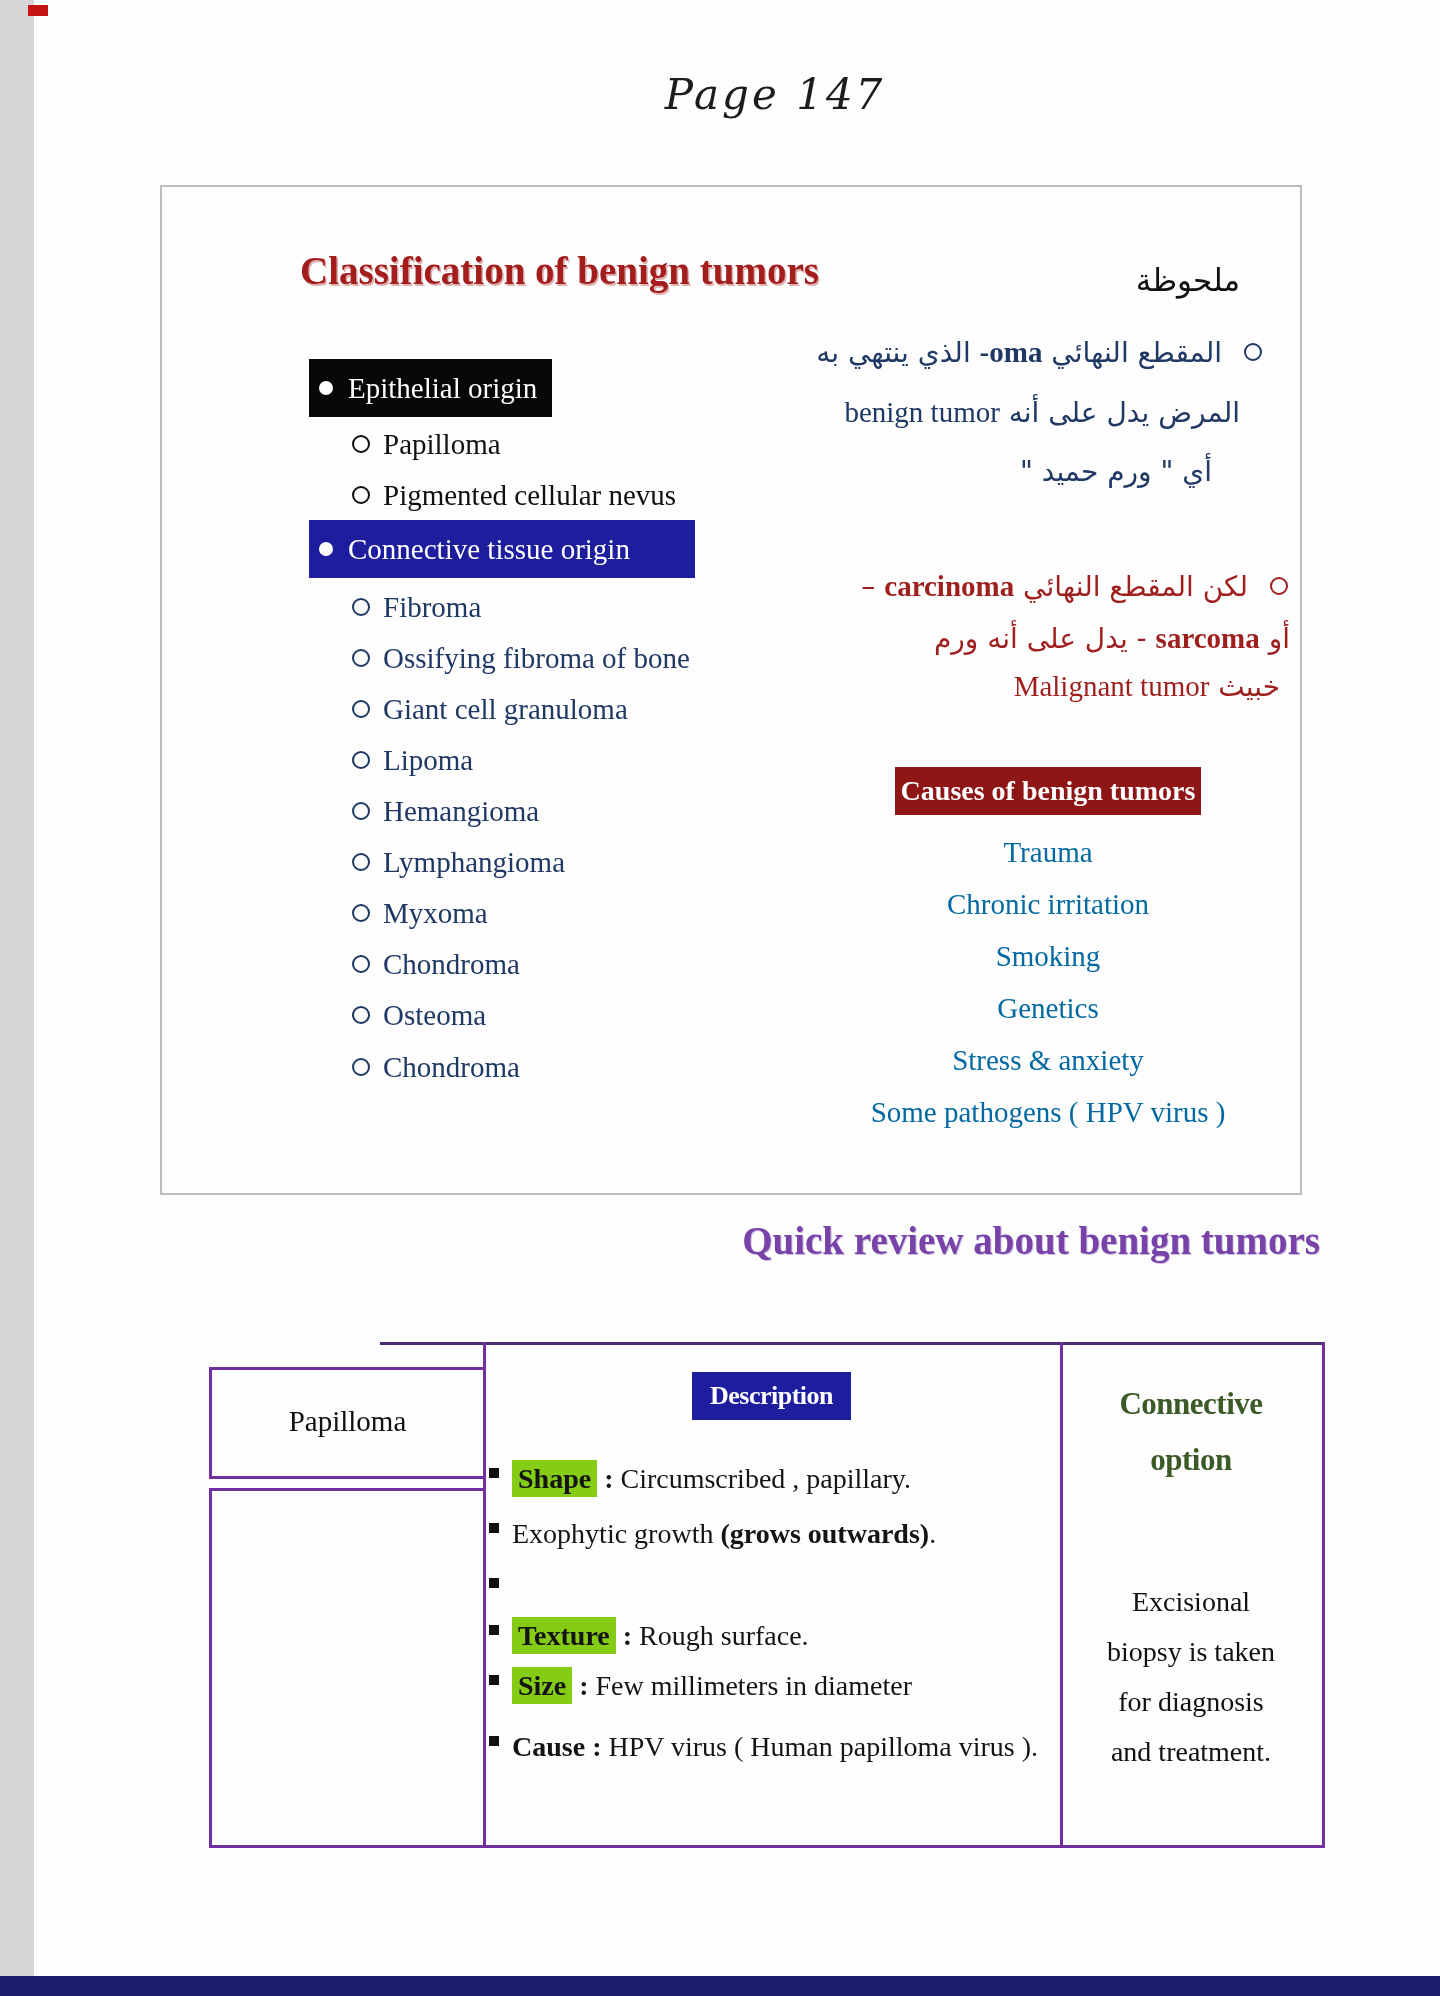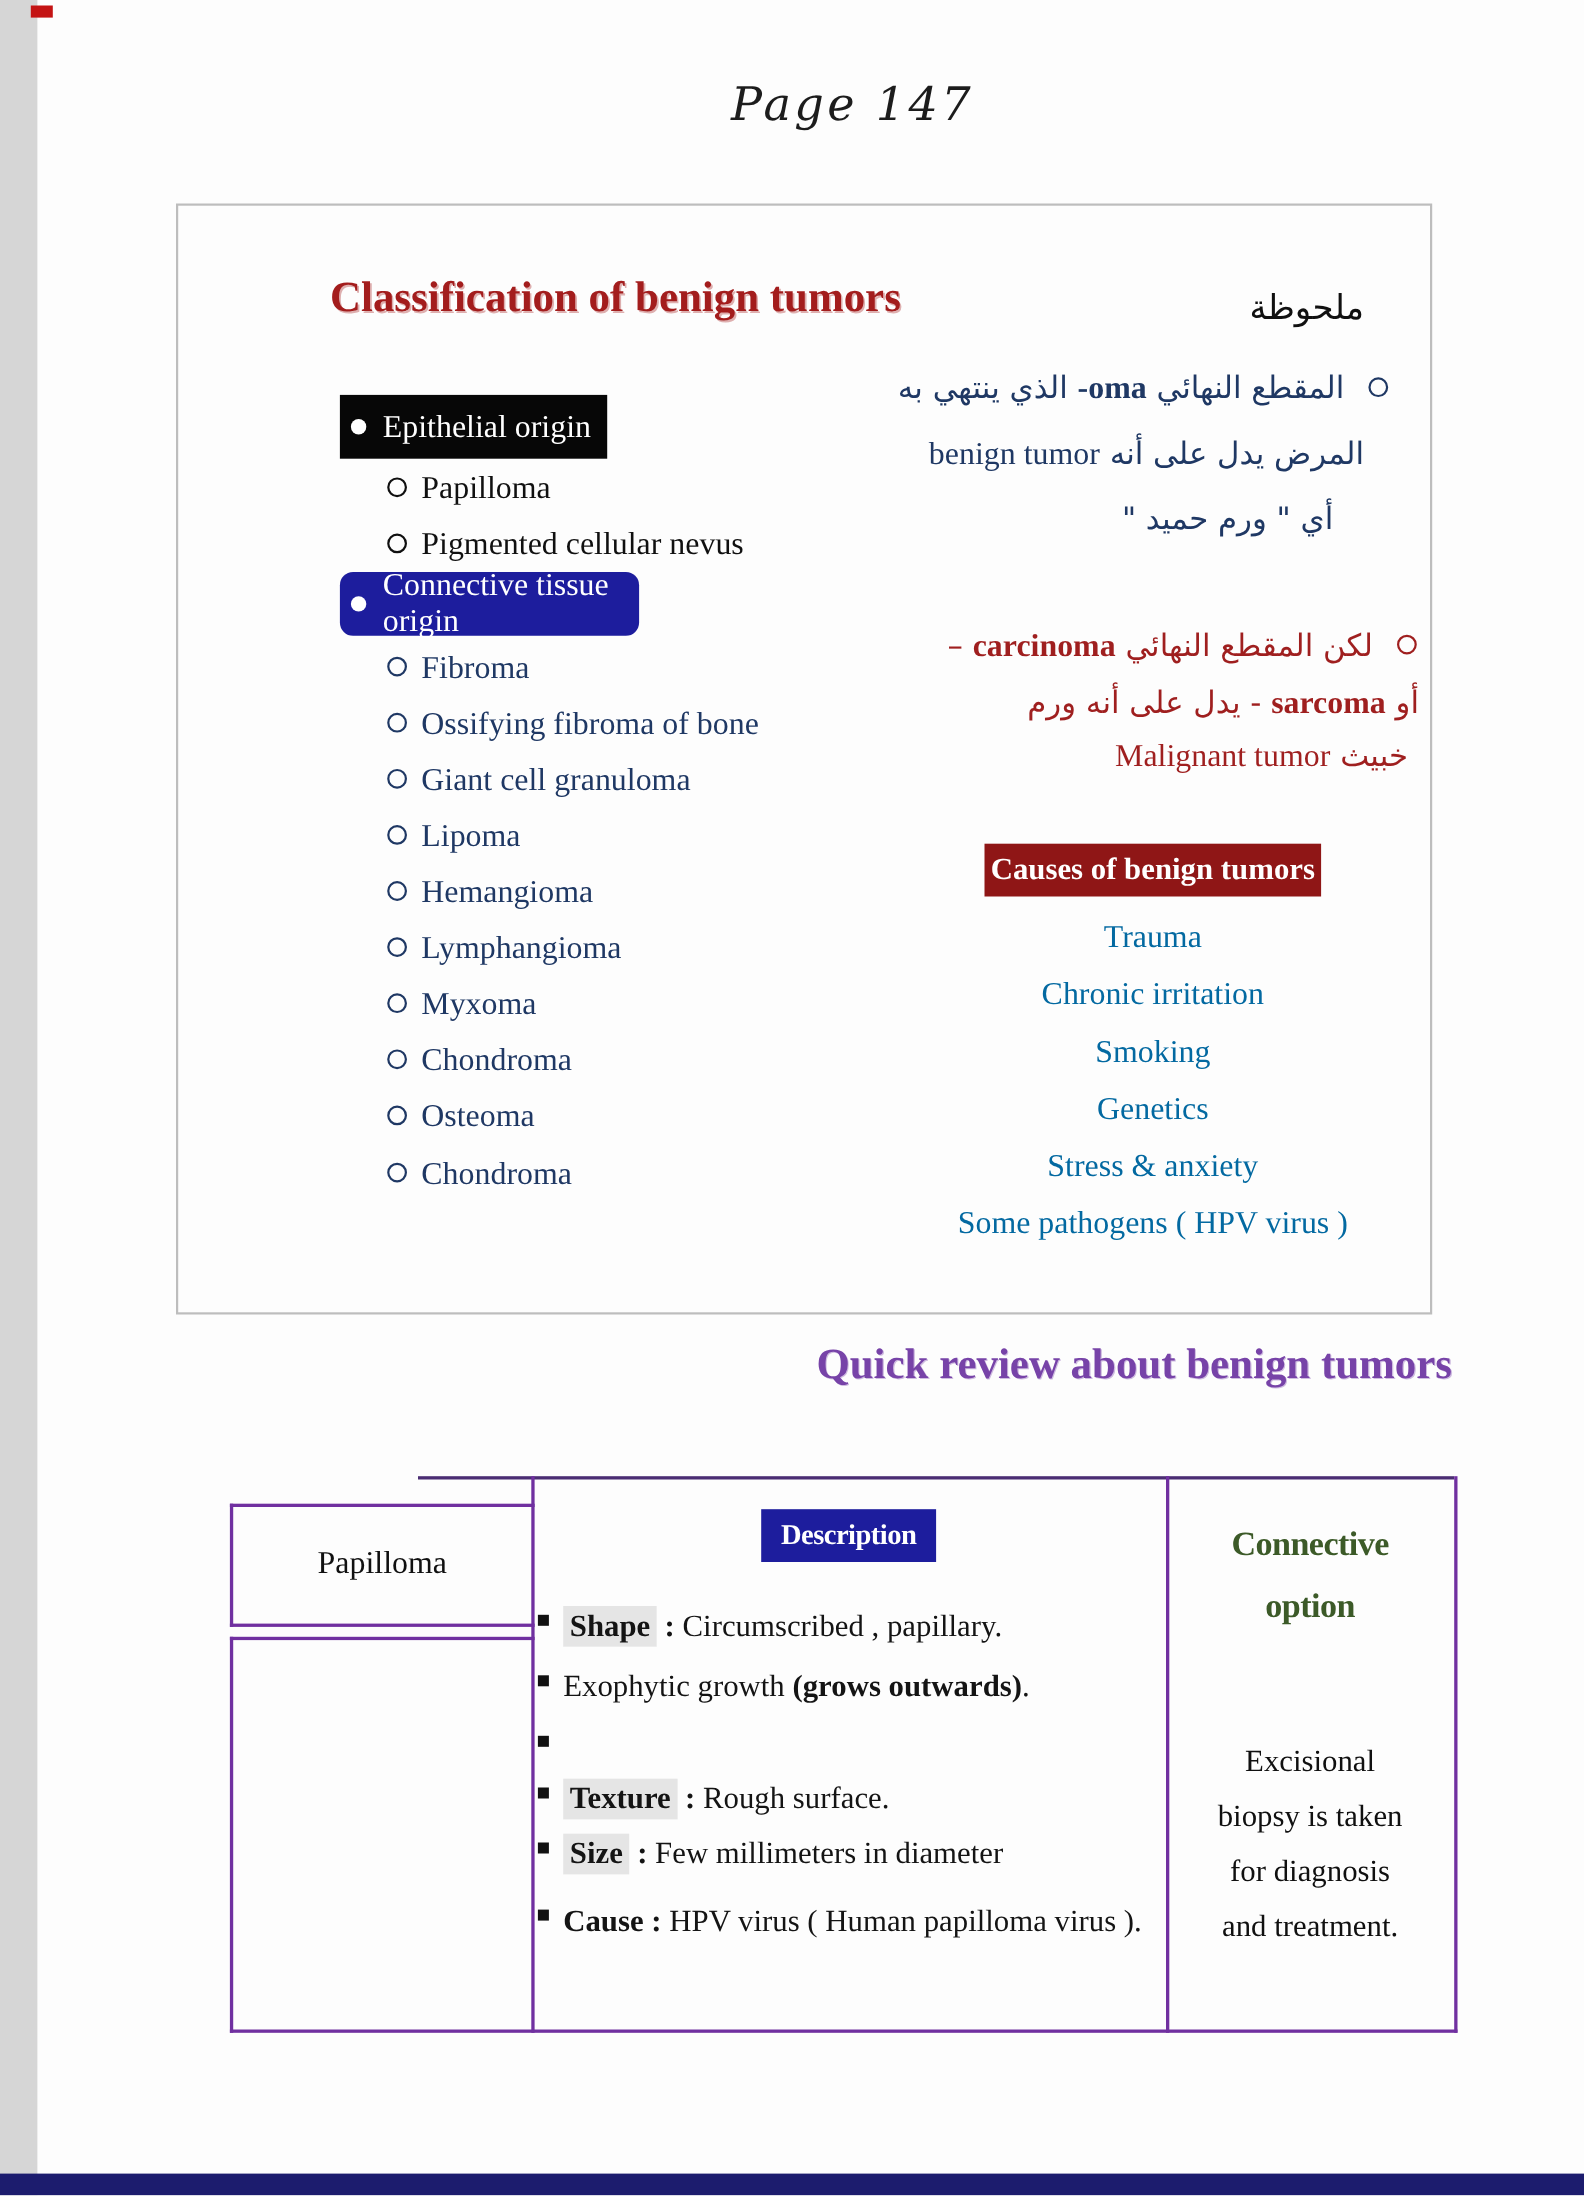--- a/index.html
+++ b/index.html
@@ -16,21 +16,21 @@
           letter-spacing:3px;color:#1c1c1c;}
 
   .bigbox{left:160px;top:185px;width:1138px;height:1006px;border:2px solid #bdbdbd;}
 
   .title{left:300px;top:248px;font-size:39px;font-weight:bold;color:#a31d1d;
          text-shadow:1.5px 1.5px 0 rgba(163,29,29,.35);}
 
   .hdr{color:#ffffff;font-size:29px;height:58px;display:flex;align-items:center;
        padding:0 10px 0 8px;box-sizing:border-box;}
   .hdr-black{left:309px;top:359px;width:243px;background:#070707;}
-  .hdr-blue{left:309px;top:520px;width:272px;background:#1d1d9d;border-radius:12px;}
+  .hdr-blue{left:309px;top:520px;width:386px;background:#1d1d9d;}
   .dot{width:14px;height:14px;border-radius:50%;background:#ffffff;margin:0 15px 0 2px;flex:none;}
 
   .li{font-size:29px;white-space:nowrap;}
   .li-black{color:#101010;}
   .li-navy{color:#1f3864;}
   .o-bullet{display:inline-block;width:14px;height:14px;border:2.2px solid currentColor;
             border-radius:50%;margin-inline-end:13px;vertical-align:1px;}
 
   .note-title{right:200px;top:262px;font-size:31px;color:#101010;
               font-family:"DejaVu Sans",sans-serif;}
@@ -54,21 +54,21 @@
 
   .pap-label{left:209px;top:1405px;width:277px;text-align:center;font-size:29px;color:#101010;}
 
   .desc-hdr-wrap{left:483px;top:1372px;width:577px;text-align:center;}
   .desc-hdr{display:inline-block;background:#1d1d9d;color:#ffffff;font-weight:bold;
             font-size:26px;padding:9px 18px;letter-spacing:-0.5px;}
 
   .d-item{left:489px;width:575px;padding-left:23px;box-sizing:border-box;
           font-size:28px;line-height:53px;}
   .sq{position:absolute;left:0;top:16px;width:10px;height:10px;background:#111111;}
-  .hl{background:#e5e5e5;padding:3px 6px;}
+  .hl{background:#84cc16;padding:3px 6px;}
   .b{font-weight:bold;}
 
   .mgmt-hdr{left:1060px;top:1376px;width:262px;text-align:center;color:#3c5a28;
             font-weight:bold;font-size:31px;line-height:56px;letter-spacing:-0.5px;}
   .mgmt-body{left:1060px;top:1577px;width:262px;text-align:center;font-size:28px;
              line-height:50px;color:#101010;}
 </style>
 </head>
 <body>
 

